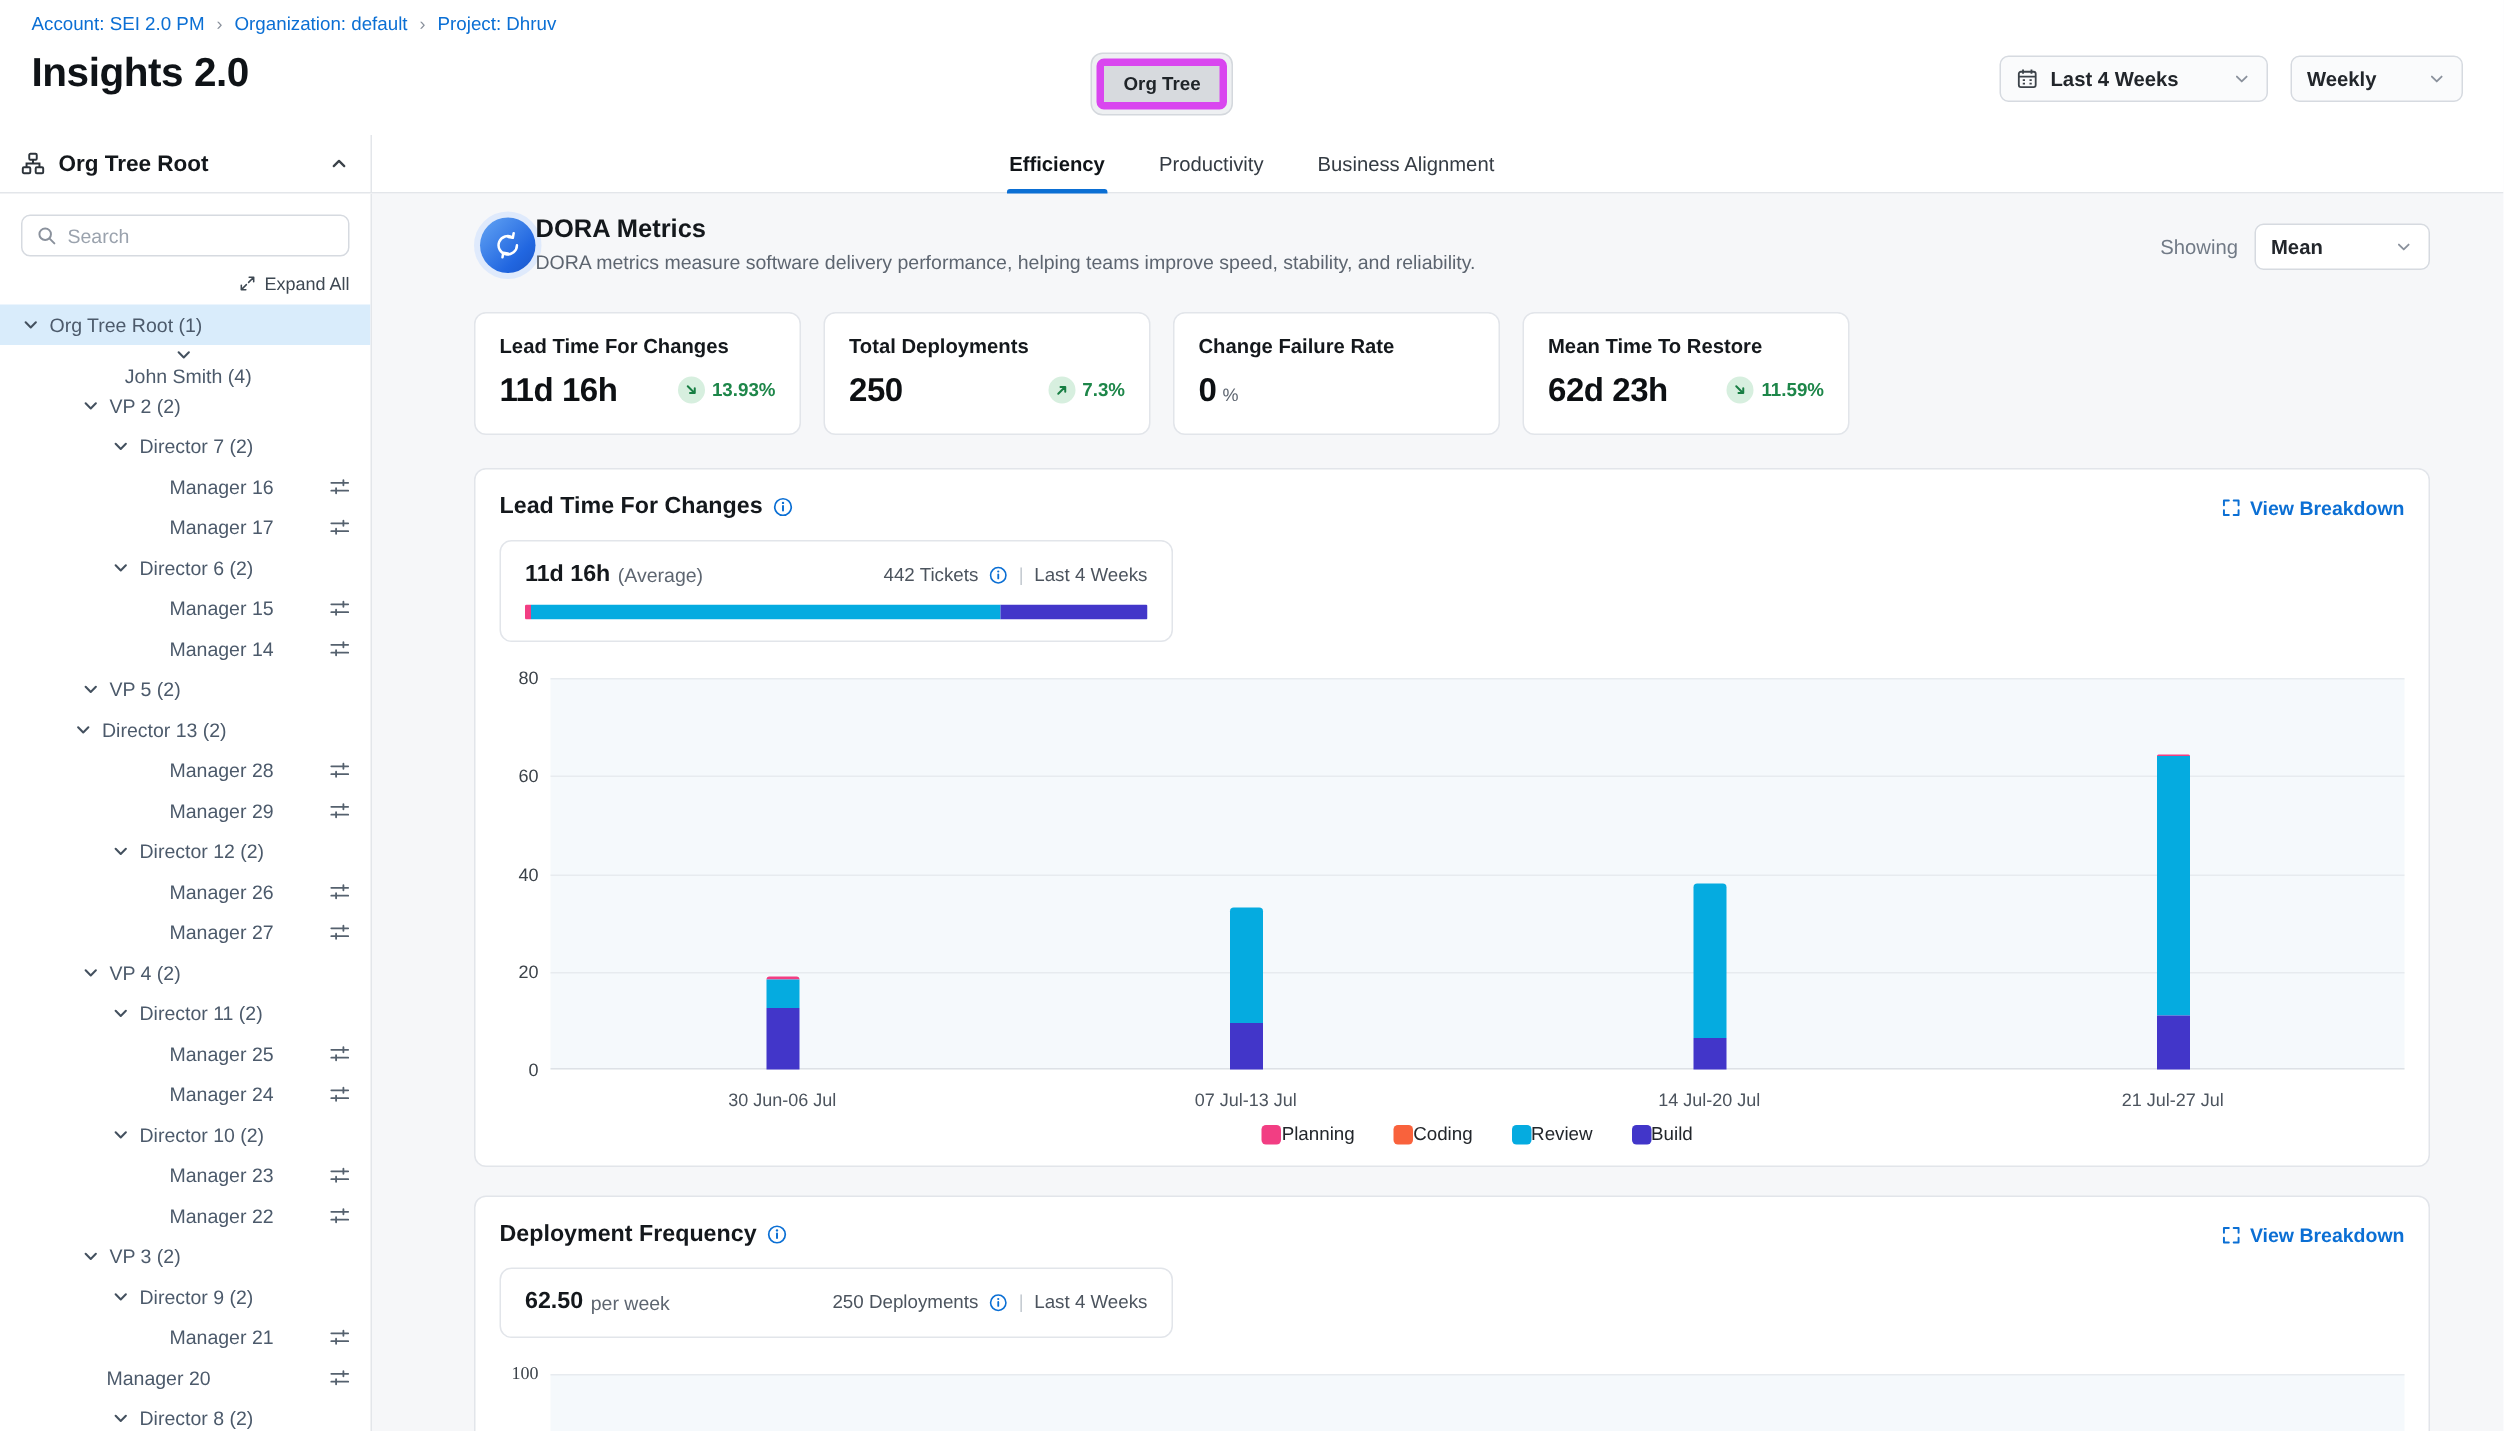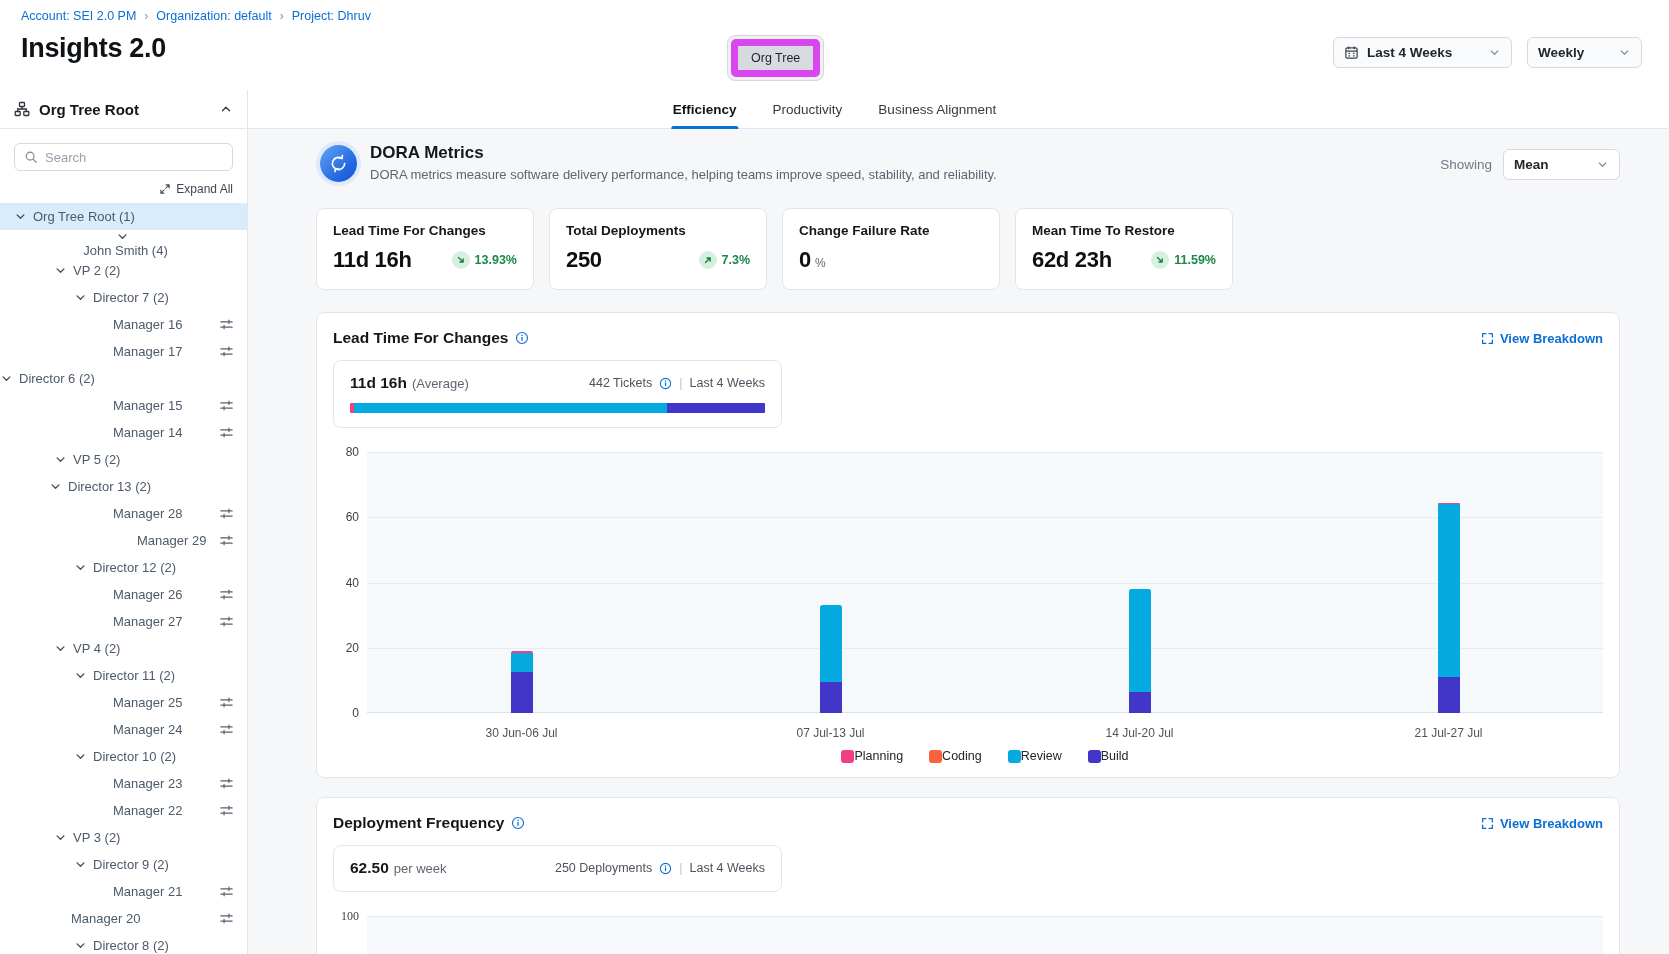--- a/index.html
+++ b/index.html
@@ -7,21 +7,21 @@
     font-family: "Liberation Sans", "DejaVu Sans", sans-serif; }
   .app { width: 1669px; height: 954px; display: flex; flex-direction: column; }
 
   
   .topbar { height: 90px; position: relative; background: #fff; flex: none; }
   .breadcrumb { position: absolute; top: 9px; left: 21px; display: flex; align-items: center; gap: 8px; font-size: 12.5px; }
   .crumb { color: #0B6FD4; cursor: pointer; text-decoration: none; }
   .crumb-sep { color: #8a919c; font-size: 12px; line-height: 1; }
   .page-title { position: absolute; top: 33px; left: 21px; font-size: 27px; font-weight: 700; color: #0f1317; letter-spacing: -0.3px; }
   .org-tree-toggle { position: absolute; left: 727px; top: 35px; background: #eef0f2; border: 1px solid #d4d8dd; border-radius: 8px; padding: 3px; }
-  .org-tree-btn { background: #d7dade; border: 7px solid #d946ef; border-radius: 5px; padding: 5px 13px; font-size: 12.5px; font-weight: 400; color: #1f2428; cursor: pointer; font-family: inherit; }
+  .org-tree-btn { background: #d7dade; border: 5px solid #d946ef; border-radius: 5px; padding: 5px 13px; font-size: 12.5px; font-weight: 700; color: #1f2428; cursor: pointer; font-family: inherit; }
   .top-controls { position: absolute; right: 27px; top: 37px; display: flex; gap: 15px; }
   .select { height: 31px; background: #fafbfc; border: 1px solid #d6dae0; border-radius: 6px; display: flex; align-items: center; padding: 0 10px; gap: 8px; font-size: 13.5px; font-weight: 600; color: #22262b; cursor: pointer; }
   .select .caret { margin-left: auto; color: #8a919c; display: flex; }
   .date-select { width: 179px; }
   .weekly-select { width: 115px; }
   .icon { display: inline-flex; align-items: center; justify-content: center; }
 
   
   .subheader { height: 39px; flex: none; display: flex; border-bottom: 1px solid #e3e6ea; position: relative; background: #fff; }
   .side-head { width: 248px; flex: none; border-right: 1px solid #e3e6ea; display: flex; align-items: center; padding: 0 14px; gap: 9px; color: #2c333a; }
@@ -40,21 +40,21 @@
   .search-box input::placeholder { color: #9aa2ad; }
   .expand-row { display: flex; justify-content: flex-end; align-items: center; gap: 5px; margin: 11px 14px 7px; color: #3e4852; font-size: 12px; cursor: pointer; }
   .tree-row { height: 27px; display: flex; align-items: center; font-size: 13px; color: #4c5a6b; position: relative; cursor: pointer; padding-right: 30px; white-space: nowrap; }
   .tree-row.selected { background: #D9ECFB; }
   .tree-chevron { width: 19px; flex: none; display: inline-flex; align-items: center; color: #44515f; }
   .tree-filter { position: absolute; right: 13px; display: flex; color: #55616e; cursor: pointer; }
 
   main { flex: 1; min-width: 0; background: #F6F7F9; overflow: hidden; padding: 14px 49px 0 68px; }
 
   
-  .dora-head { display: flex; align-items: flex-start; gap: 13px; }
+  .dora-head { display: flex; align-items: flex-start; }
   .dora-icon { width: 37px; height: 37px; flex: none; border-radius: 50%; background: linear-gradient(135deg, #63a4f4 0%, #2166e0 70%, #1a55c8 100%); box-shadow: 0 0 0 4px #dfeafc; display: flex; align-items: center; justify-content: center; margin-left: 4px; margin-top: 2px; }
   .dora-title { font-size: 17px; font-weight: 700; color: #14181c; }
   .dora-desc { font-size: 13px; color: #5d6570; margin-top: 4px; }
   .showing { margin-left: auto; display: flex; align-items: center; gap: 11px; margin-top: 6px; }
   .showing-label { font-size: 13.5px; color: #717a86; }
   .showing-select { width: 117px; background: #fff; }
 
   
   .cards { display: flex; gap: 15px; margin-top: 26px; }
   .kpi { width: 218px; height: 82px; background: #fff; border: 1px solid #e2e5ea; border-radius: 8px; padding: 14px 16px 0; }
@@ -229,21 +229,21 @@
           <div class="tree-row" style="padding-left: 94px;">
             <span class="tree-chevron"></span>
             <span class="tree-label">Manager 17</span>
             <span class="tree-filter">
               <svg viewBox="0 0 16 16" width="15" height="15" fill="none" stroke="currentColor" stroke-width="1.3" stroke-linecap="round">
                 <path d="M2 5.2h12M2 10.8h12"></path>
                 <path d="M10.6 3.4v3.6M5.4 9v3.6"></path>
               </svg>
             </span>
           </div>
-          <div class="tree-row" style="">
+          <div class="tree-row" style="padding-left: 74px;">
             <span class="tree-chevron">
               <svg viewBox="0 0 16 16" width="13" height="13">
                 <path d="M3.8 6l4.2 4.2L12.2 6" fill="none" stroke="currentColor" stroke-width="1.7" stroke-linecap="round" stroke-linejoin="round"></path>
               </svg>
             </span>
             <span class="tree-label">Director 6 (2)</span>
           </div>
           <div class="tree-row" style="padding-left: 94px;">
             <span class="tree-chevron"></span>
             <span class="tree-label">Manager 15</span>
@@ -283,21 +283,21 @@
           <div class="tree-row" style="padding-left: 94px;">
             <span class="tree-chevron"></span>
             <span class="tree-label">Manager 28</span>
             <span class="tree-filter">
               <svg viewBox="0 0 16 16" width="15" height="15" fill="none" stroke="currentColor" stroke-width="1.3" stroke-linecap="round">
                 <path d="M2 5.2h12M2 10.8h12"></path>
                 <path d="M10.6 3.4v3.6M5.4 9v3.6"></path>
               </svg>
             </span>
           </div>
-          <div class="tree-row" style="padding-left: 94px; margin-left: 24px;">
+          <div class="tree-row" style="padding-left: 94px;">
             <span class="tree-chevron"></span>
             <span class="tree-label">Manager 29</span>
             <span class="tree-filter">
               <svg viewBox="0 0 16 16" width="15" height="15" fill="none" stroke="currentColor" stroke-width="1.3" stroke-linecap="round">
                 <path d="M2 5.2h12M2 10.8h12"></path>
                 <path d="M10.6 3.4v3.6M5.4 9v3.6"></path>
               </svg>
             </span>
           </div>
           <div class="tree-row" style="padding-left: 74px;">

